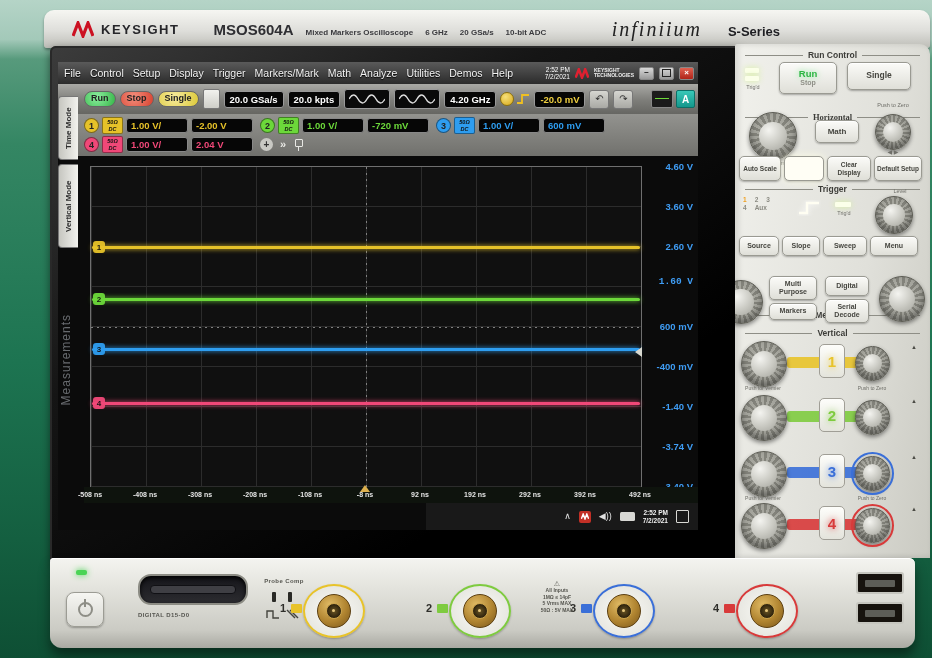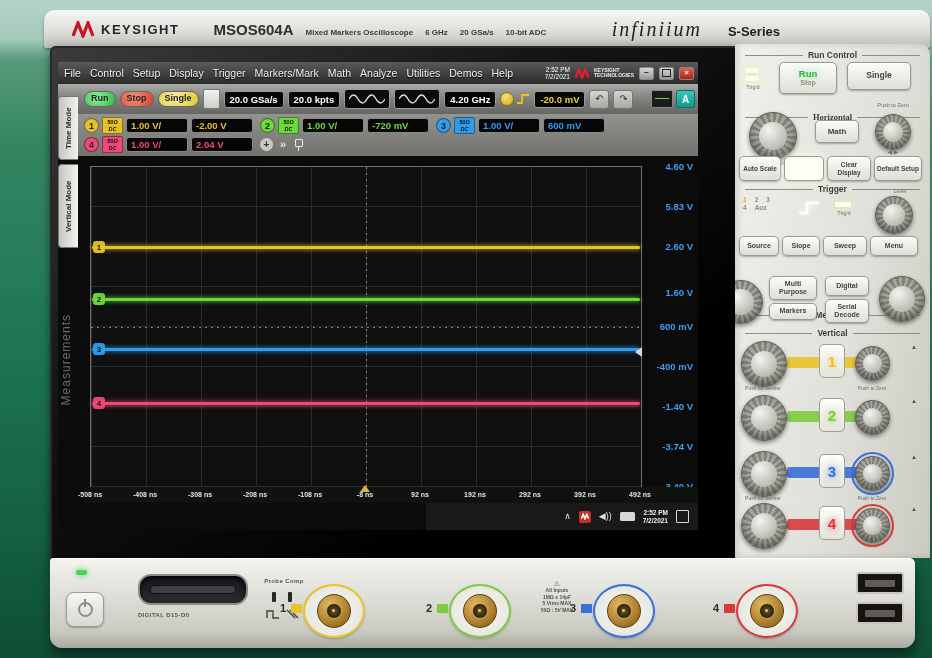--- a/index.html
+++ b/index.html
@@ -336,23 +336,23 @@
         <div class="trace" style="top: 131px; background: rgb(108, 216, 58); box-shadow: rgb(108, 216, 58) 0px 0px 5px;"></div>
         <div class="gchip" style="top: 126px; background: rgb(108, 216, 58);">2</div>
         <div class="trace" style="top: 181px; background: rgb(46, 157, 240); box-shadow: rgb(46, 157, 240) 0px 0px 5px;"></div>
         <div class="gchip" style="top: 176px; background: rgb(46, 157, 240);">3</div>
         <div class="trace" style="top: 235px; background: rgb(240, 72, 120); box-shadow: rgb(240, 72, 120) 0px 0px 5px;"></div>
         <div class="gchip" style="top: 230px; background: rgb(240, 72, 120);">4</div>
         <div class="tlm" style="top: 179.8px;"></div>
       </div>
     <div id="yaxis">
         <span class="ylab" style="top: -5px;">4.60 V</span>
-        <span class="ylab" style="top: 35px;">5.83 V</span>
+        <span class="ylab" style="top: 35px;">3.60 V</span>
         <span class="ylab" style="top: 75px;">2.60 V</span>
-        <span class="ylab" style="top: 121px;">1.60 V</span>
+        <span class="ylab" style="top: 110px; font-family: Liberation Mono, monospace;">1.60 V</span>
         <span class="ylab" style="top: 155px;">600 mV</span>
         <span class="ylab" style="top: 195px;">-400 mV</span>
         <span class="ylab" style="top: 235px;">-1.40 V</span>
         <span class="ylab" style="top: 275px;">-3.74 V</span>
         <span class="ylab" style="top: 315px;">-3.40 V</span>
       </div>
     <div id="xaxis">
         <span class="xlab" style="left: -16px;">-508 ns</span>
         <span class="xlab" style="left: 39px;">-408 ns</span>
         <span class="xlab" style="left: 94px;">-308 ns</span>

